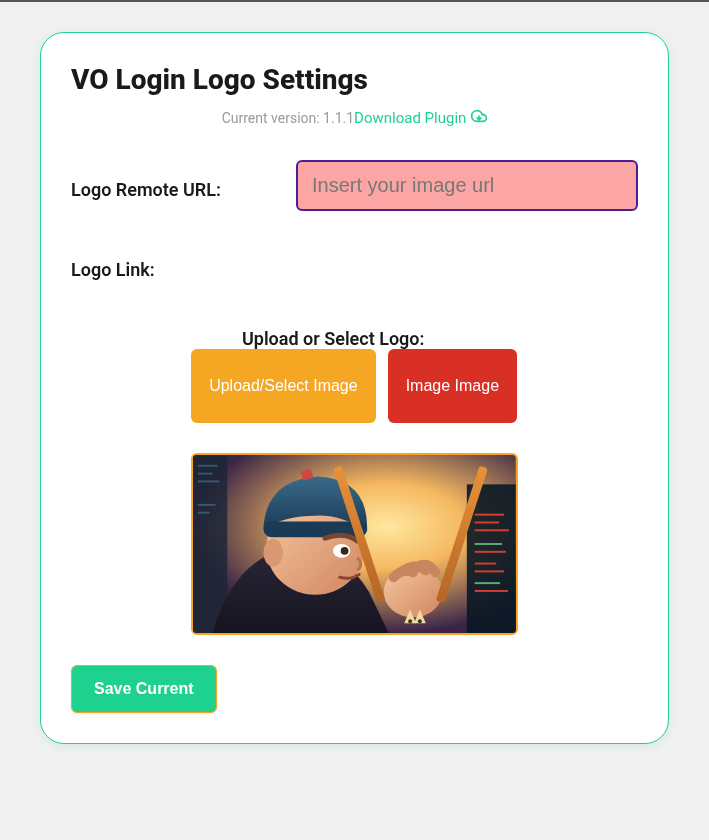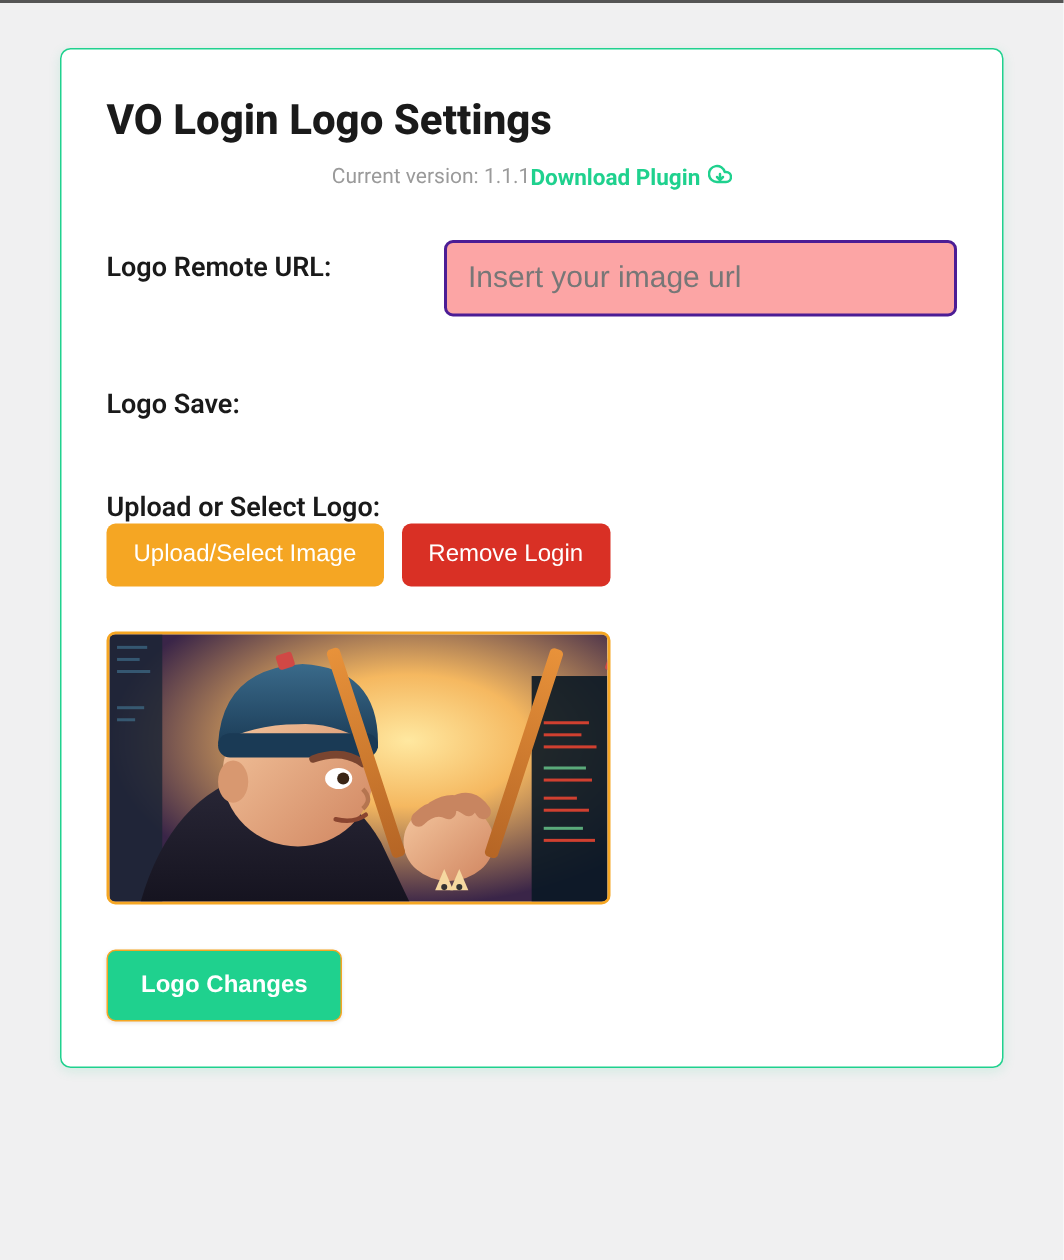--- a/index.html
+++ b/index.html
@@ -10,21 +10,21 @@
     body {
       font-family: 'Segoe UI', -apple-system, BlinkMacSystemFont, Roboto, Helvetica, Arial, sans-serif;
       background: #f0f0f1;
       padding: 30px 40px;
       width: 709px;
       border-top: 2px solid #555;
     }
     .settings-card {
       background: #fff;
       border: 1px solid #1fd18e;
-      border-radius: 7px;
+      border-radius: 24px;
       box-shadow: 0 2px 8px rgba(31, 209, 142, 0.15);
       padding: 30px;
     }
     .page-title {
       font-size: 28px;
       font-weight: 800;
       color: #1a1a1a;
       margin-bottom: 12px;
     }
     .credit-line {
@@ -47,34 +47,34 @@
       justify-content: center;
       align-items: center;
       margin-bottom: 32px;
     }
     .version-text {
       font-size: 14px;
       color: #9a9a9a;
     }
     .download-link {
       color: #1fd18e;
-      font-weight: 700;
+      font-weight: 400;
       font-size: 15px;
       text-decoration: none;
       display: flex;
       align-items: center;
       gap: 5px;
     }
     .download-link svg {
       width: 16px;
       height: 16px;
     }
     .form-row {
       display: flex;
-      align-items: flex-start;
+      align-items: center;
       margin-bottom: 40px;
     }
     .form-row.image-section {
       margin-bottom: 20px;
       flex-direction: column;
     }
     .form-label {
       width: 225px;
       flex-shrink: 0;
       font-size: 18px;
@@ -97,21 +97,21 @@
     }
     .text-input::placeholder {
       color: #777;
     }
     .button-group {
       display: flex;
       gap: 12px;
       margin-bottom: 30px;
     }
     .btn {
-      padding: 12px 18px;
+      padding: 28px 18px;
       border: none;
       border-radius: 6px;
       font-size: 16px;
       font-weight: 500;
       cursor: pointer;
       color: #fff;
     }
     .btn-upload {
       background: #f5a623;
     }
@@ -170,29 +170,29 @@
   </div>
 
   <div class="form-row">
     <label class="form-label">Logo Remote URL:</label>
     <div class="form-control-wrap">
       <input type="text" class="text-input" placeholder="Insert your image url" style="">
     </div>
   </div>
 
   <div class="form-row">
-    <label class="form-label">Logo Save:</label>
+    <label class="form-label">Logo Link:</label>
   </div>
 
   <div class="form-row image-section">
     <label class="form-label">Upload or Select Logo:</label>
     <div class="form-control-wrap">
       <div class="button-group">
         <button class="btn btn-upload">Upload/Select Image</button>
-        <button class="btn btn-remove">Remove Login</button>
+        <button class="btn btn-remove">Image Image</button>
       </div>
       <div class="image-preview">
         <svg viewBox="0 0 330 182" preserveAspectRatio="xMidYMid slice">
           <defs>
             <radialGradient id="bgGlow" cx="60%" cy="40%" r="60%">
               <stop offset="0%" stop-color="#ffe8a0"></stop>
               <stop offset="40%" stop-color="#f5b860"></stop>
               <stop offset="100%" stop-color="#3a2548"></stop>
             </radialGradient>
             <linearGradient id="beanie" x1="0" y1="0" x2="0" y2="1">
@@ -262,16 +262,16 @@
           <circle cx="232" cy="170" r="2" fill="#333"></circle>
 
           <rect x="155" y="-2" width="11" height="10" rx="2" fill="#d04845" transform="rotate(-18 192 150)"></rect>
           <rect x="286" y="-2" width="11" height="10" rx="2" fill="#d04845" transform="rotate(18 252 150)"></rect>
         </svg>
       </div>
     </div>
   </div>
 
   <div class="save-row">
-    <button class="save-button">Logo Changes</button>
+    <button class="save-button">Save Current</button>
   </div>
 
 </div>
 
 </body></html>

